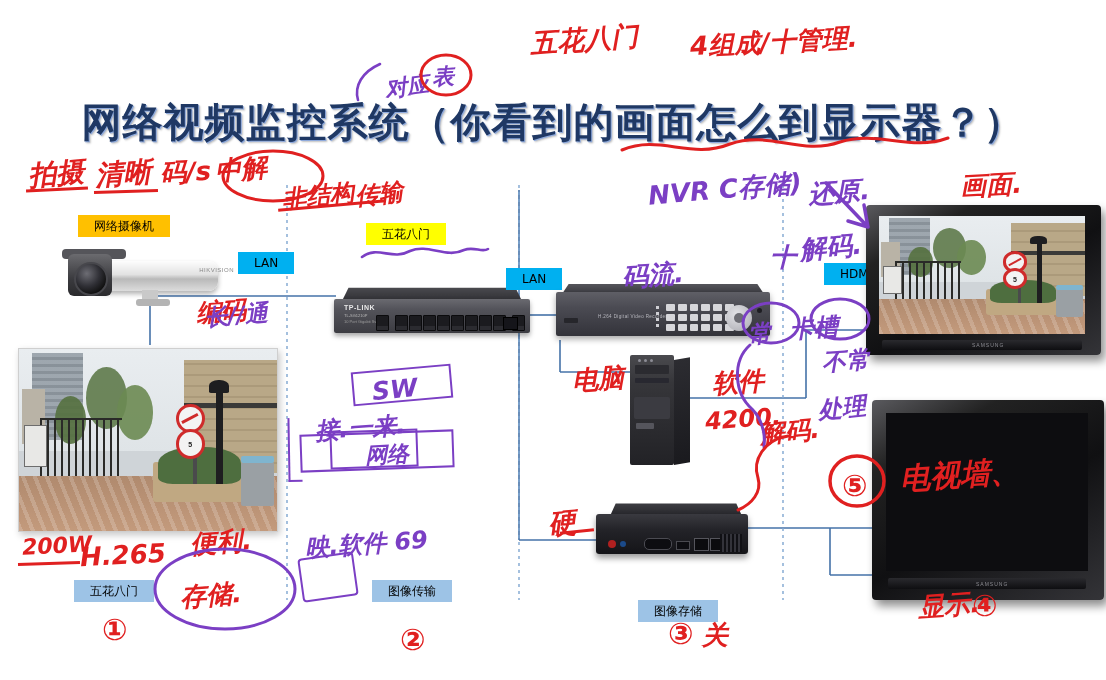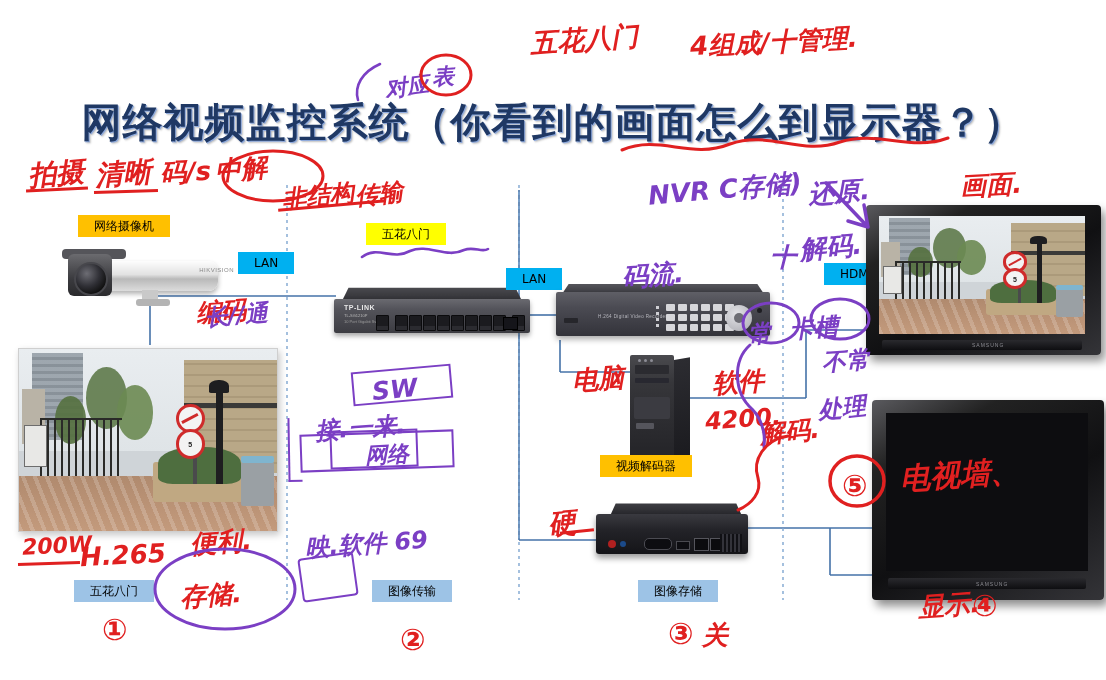--- a/index.html
+++ b/index.html
@@ -311,21 +311,20 @@
           <i></i>
           <i></i>
         </div>
       <div class="pc-bay"></div>
       <div class="pc-bay2"></div>
       <div class="pc-mid"></div>
       <div class="pc-logo"></div>
     </div>
   </div>
 
-  <div class="abs chip orange" style="left:600px;top:455px;">视频解码器</div>
   <div class="abs dec-wrap">
     <div class="dec-top"></div>
     <div class="dec-face">
       <div class="dec-pwr"></div>
       <div class="dec-ant"></div>
       <div class="dec-vga"></div>
       <div class="dec-hdmi"></div>
       <div class="dec-rj"></div>
       <div class="dec-rj2"></div>
       <div class="dec-vent"></div>
@@ -362,21 +361,21 @@
 
   <div class="mon" style="left:872px;top:400px;width:232px;height:200px;">
     <div class="bezel"></div>
     <div class="screen" style="left:14px;top:13px;width:202px;height:158px;background:#0d0d10;"></div>
     <div class="stand" style="left:16px;top:178px;width:198px;height:11px;"></div>
     <div class="sblabel" style="left:104px;top:181px;">SAMSUNG</div>
   </div>
 
   <div class="abs chip blue" style="left:74px;top:580px;">五花八门</div>
   <div class="abs chip blue" style="left:372px;top:580px;">图像传输</div>
-  <div class="abs chip blue" style="left:638px;top:580px;">图像存储</div>
+  <div class="abs chip blue" style="left:638px;top:600px;">图像存储</div>
 
   <div id="ink-layer">
       <div class="hw it red" style="left: 530px; top: 22px; font-size: 27px; transform: rotate(-4deg);">五花八门</div>
       <div class="hw it red" style="left: 690px; top: 25px; font-size: 26px; transform: rotate(-3deg);">4组成/十管理.</div>
       <div class="hw it red" style="left: 28px; top: 155px; font-size: 28px; transform: rotate(-5deg);">拍摄</div>
       <div class="hw it red" style="left: 95px; top: 155px; font-size: 28px; transform: rotate(-4deg);">清晰</div>
       <div class="hw it red" style="left: 160px; top: 155px; font-size: 26px; transform: rotate(-3deg);">码/s</div>
       <div class="hw it red" style="left: 215px; top: 152px; font-size: 26px; transform: rotate(-5deg);">中解</div>
       <div class="hw it red" style="left: 282px; top: 180px; font-size: 24px; transform: rotate(-6deg);">非结构</div>
       <div class="hw it red" style="left: 355px; top: 178px; font-size: 24px; transform: rotate(-6deg);">传输</div>

